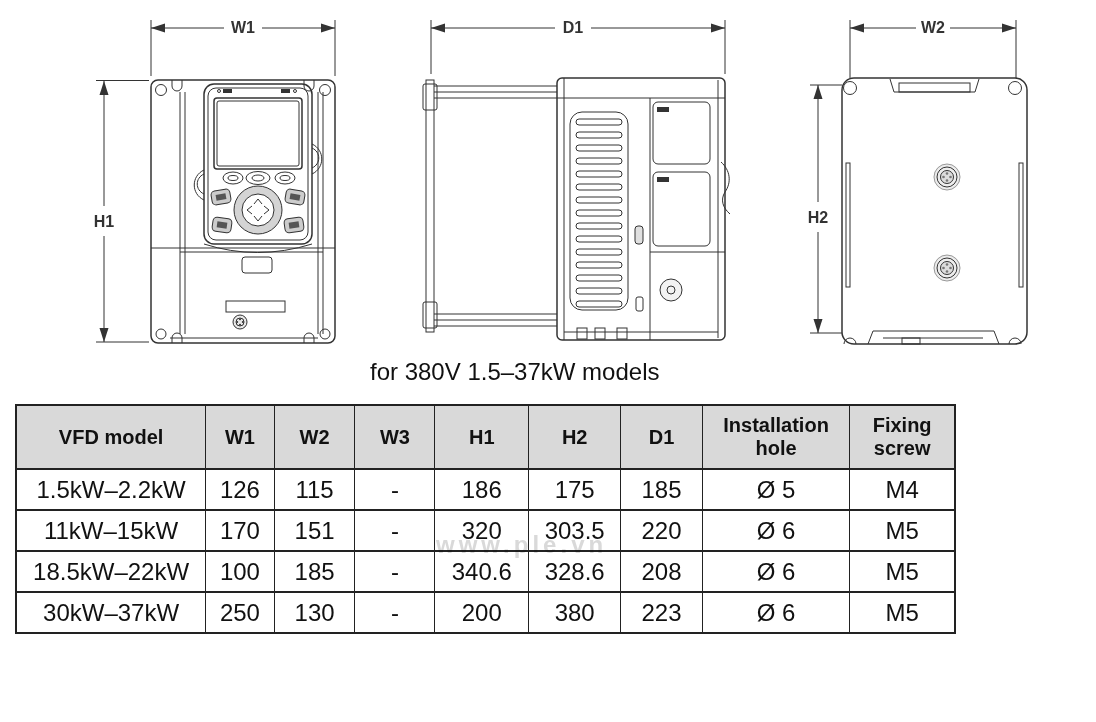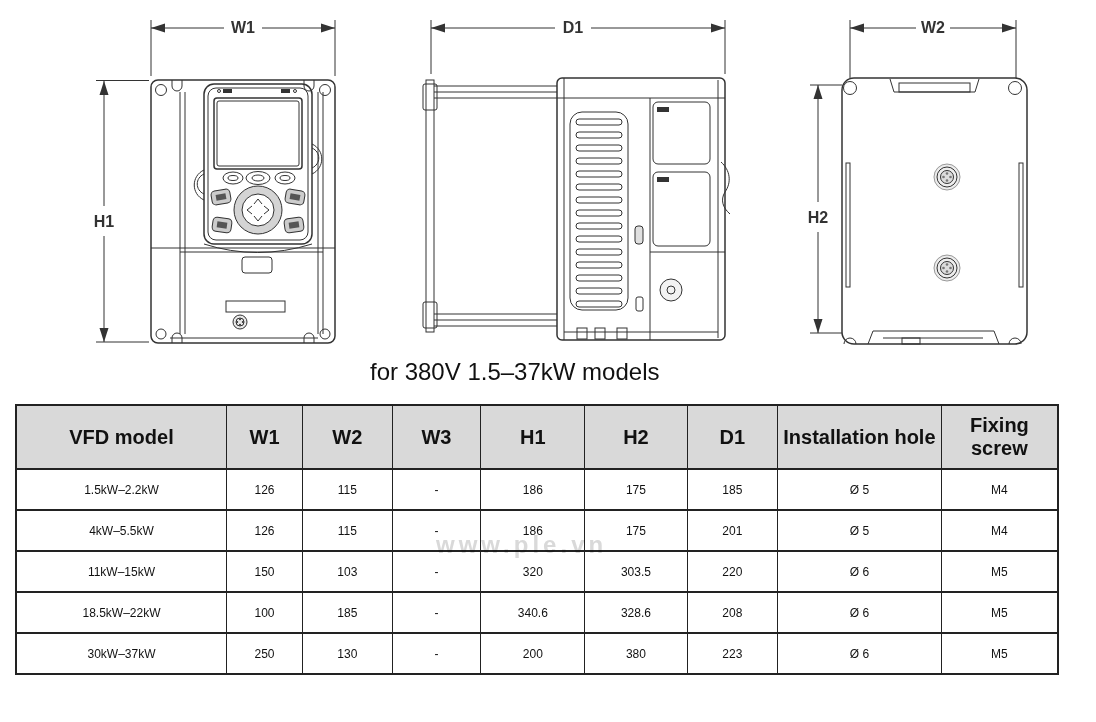--- a/index.html
+++ b/index.html
@@ -26,34 +26,34 @@
     font-size:24px;color:var(--text);
   }
   
   .watermark{
     position:absolute;left:436px;top:531px;width:260px;
     font-size:24px;font-weight:bold;letter-spacing:4px;color:var(--watermark);
     mix-blend-mode:multiply;z-index:5;
   }
   
   table.dims{
-    position:absolute;left:15px;top:404px;width:1044px;
+    position:absolute;left:15px;top:404px;width:941px;
     border-collapse:collapse;table-layout:fixed;
     border:2px solid #222;z-index:2;background:transparent;
   }
   table.dims th,table.dims td{
     border-left:1px solid #222;border-right:1px solid #222;
     border-top:2px solid #222;border-bottom:2px solid #222;
     text-align:center;vertical-align:middle;padding:0;
     color:var(--text);overflow:hidden;
   }
   table.dims thead tr{height:64px;}
   table.dims tbody tr{height:41px;}
   table.dims th{background:var(--header_bg);font-size:20px;font-weight:bold;line-height:1.15;}
-  table.dims td{font-size:12px;font-weight:normal;background:transparent;}
+  table.dims td{font-size:24px;font-weight:normal;background:transparent;}
 </style>
 </head>
 <body>
 
 <div id="stage">
 
   
   <svg width="1096" height="400" viewBox="0 0 1096 400">
 
     <g>
@@ -345,34 +345,23 @@
           <td>126</td>
           <td>115</td>
           <td>-</td>
           <td>186</td>
           <td>175</td>
           <td>185</td>
           <td>Ø 5</td>
           <td>M4</td>
         </tr>
         <tr>
-          <td>4kW–5.5kW</td>
-          <td>126</td>
-          <td>115</td>
-          <td>-</td>
-          <td>186</td>
-          <td>175</td>
-          <td>201</td>
-          <td>Ø 5</td>
-          <td>M4</td>
-        </tr>
-        <tr>
           <td>11kW–15kW</td>
-          <td>150</td>
-          <td>103</td>
+          <td>170</td>
+          <td>151</td>
           <td>-</td>
           <td>320</td>
           <td>303.5</td>
           <td>220</td>
           <td>Ø 6</td>
           <td>M5</td>
         </tr>
         <tr>
           <td>18.5kW–22kW</td>
           <td>100</td>

